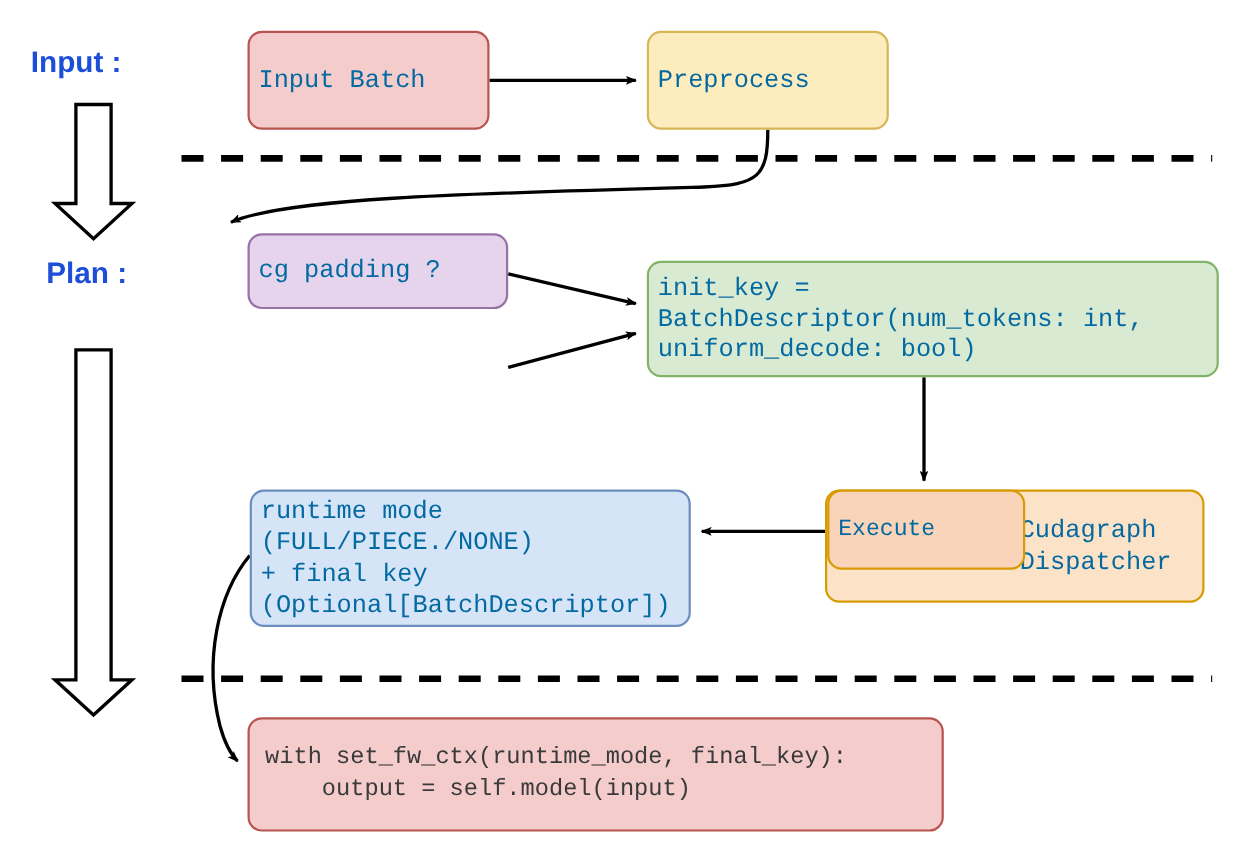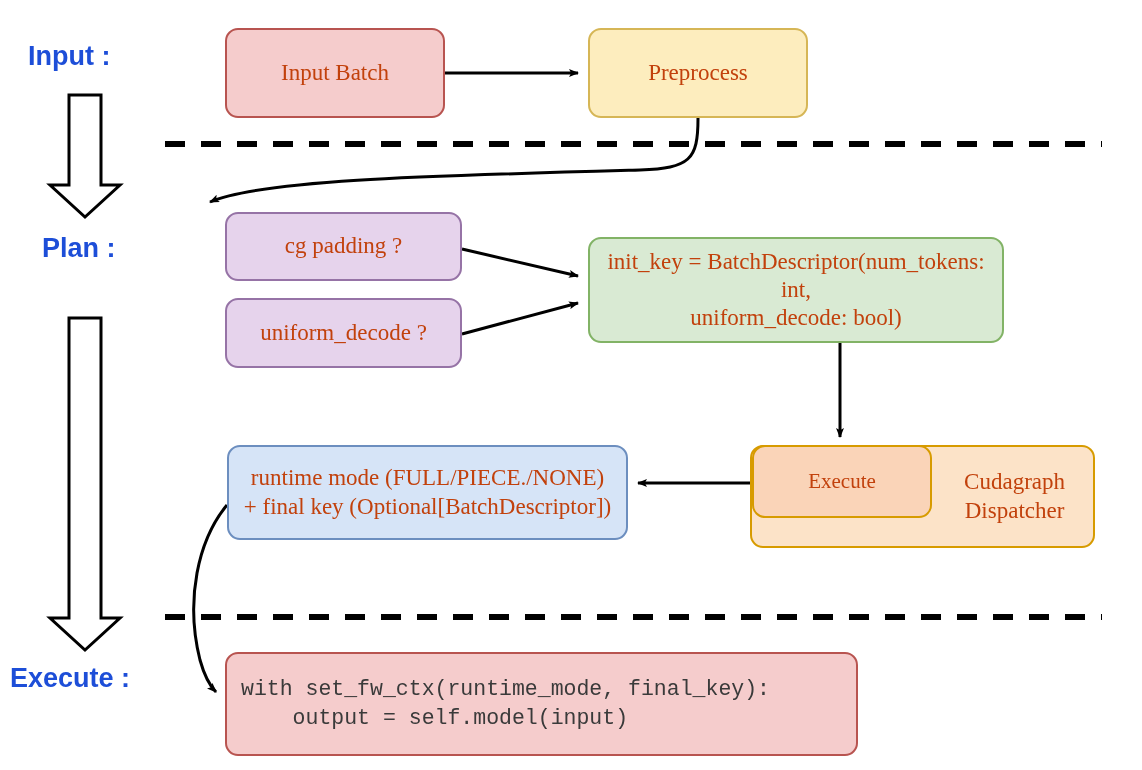--- a/index.html
+++ b/index.html
@@ -31,27 +31,26 @@
     color: #1d4ed8;
     white-space: nowrap;
     letter-spacing: 0px;
   }
   .node {
     position: absolute;
     box-sizing: border-box;
     display: flex;
     align-items: center;
     justify-content: center;
-    text-align: center;
     border-radius: 13px;
     border-width: 2px;
     border-style: solid;
-    font-family: Liberation Serif, serif;
+    font-family: Liberation Mono, monospace;
     font-size: 23px;
-    color: #c2410c;
+    color: #0369a1;
     line-height: 1.22;
     padding: 2px 8px;
   }
   .node.code {
     font-family: "Liberation Mono", monospace;
     font-size: 21.5px;
     justify-content: flex-start;
     text-align: left;
     white-space: pre;
     line-height: 1.35;
@@ -110,44 +109,40 @@
       <line x1="750" y1="483" x2="638" y2="483" stroke="#000000" stroke-width="3" marker-end="url(#arrowhead)"></line>
     </g>
 
     <g>
       <path d="M227,505 C198,540 185,600 200,660 C205,678 210,686 216,692" fill="none" stroke="#000000" stroke-width="3" marker-end="url(#arrowhead)"></path>
     </g>
   </svg>
 
   <div class="stage-label" style="left:28px; top:41px;">Input :</div>
   <div class="stage-label" style="left:42px; top:233px;text-align:right;">Plan :</div>
-  <div class="stage-label" style="left:10px; top:663px;">Execute :</div>
 
   <div class="node" style="left:225px; top:28px; width:220px; height:90px; background:#f5cccc; border-color:#b85450;">
     <span class="node-text">Input Batch</span>
   </div>
 
   <div class="node" style="left:225px; top:212px; width:237px; height:69px; background:#e6d3ec; border-color:#9673a6;">
     <span class="node-text">cg padding ?</span>
   </div>
 
   <div class="node" style="left:588px; top:28px; width:220px; height:90px; background:#fdedbe; border-color:#d6b656;">
     <span class="node-text">Preprocess</span>
   </div>
 
-  <div class="node" style="left:225px; top:298px; width:237px; height:70px; background:#e6d3ec; border-color:#9673a6;">
-    <span class="node-text">uniform_decode ?</span>
-  </div>
 
-  <div class="node" style="left:588px; top:237px; width:416px; height:106px; background:#d9ead3; border-color:#82b366; white-space:pre-line;">
+  <div class="node" style="left:588px; top:237px; width:520px; height:106px; background:#d9ead3; border-color:#82b366; white-space:pre-line;">
     <span class="node-text" style="white-space:pre-line;">init_key = BatchDescriptor(num_tokens: int,
 uniform_decode: bool)</span>
   </div>
 
-  <div class="node" style="left:227px; top:445px; width:401px; height:95px; background:#d6e4f7; border-color:#6c8ebf; white-space:pre-line;">
+  <div class="node" style="left:227px; top:445px; width:401px; height:125px; background:#d6e4f7; border-color:#6c8ebf; white-space:pre-line;">
     <span class="node-text" style="white-space:pre-line;">runtime mode (FULL/PIECE./NONE)
 + final key (Optional[BatchDescriptor])</span>
   </div>
 
   <div class="node" style="left:750px; top:445px; width:345px; height:103px; background:#fce3c8; border-color:#d79b00; white-space:pre-line; justify-content:flex-end; padding-right:28px;">
     <span class="node-text" style="white-space:pre-line; width:auto;">Cudagraph
 Dispatcher</span>
   </div>
 
   <div class="node" style="left:752px; top:445px; width:180px; height:73px; background:#fad4b8; border-color:#d79b00; font-size:21px;">

